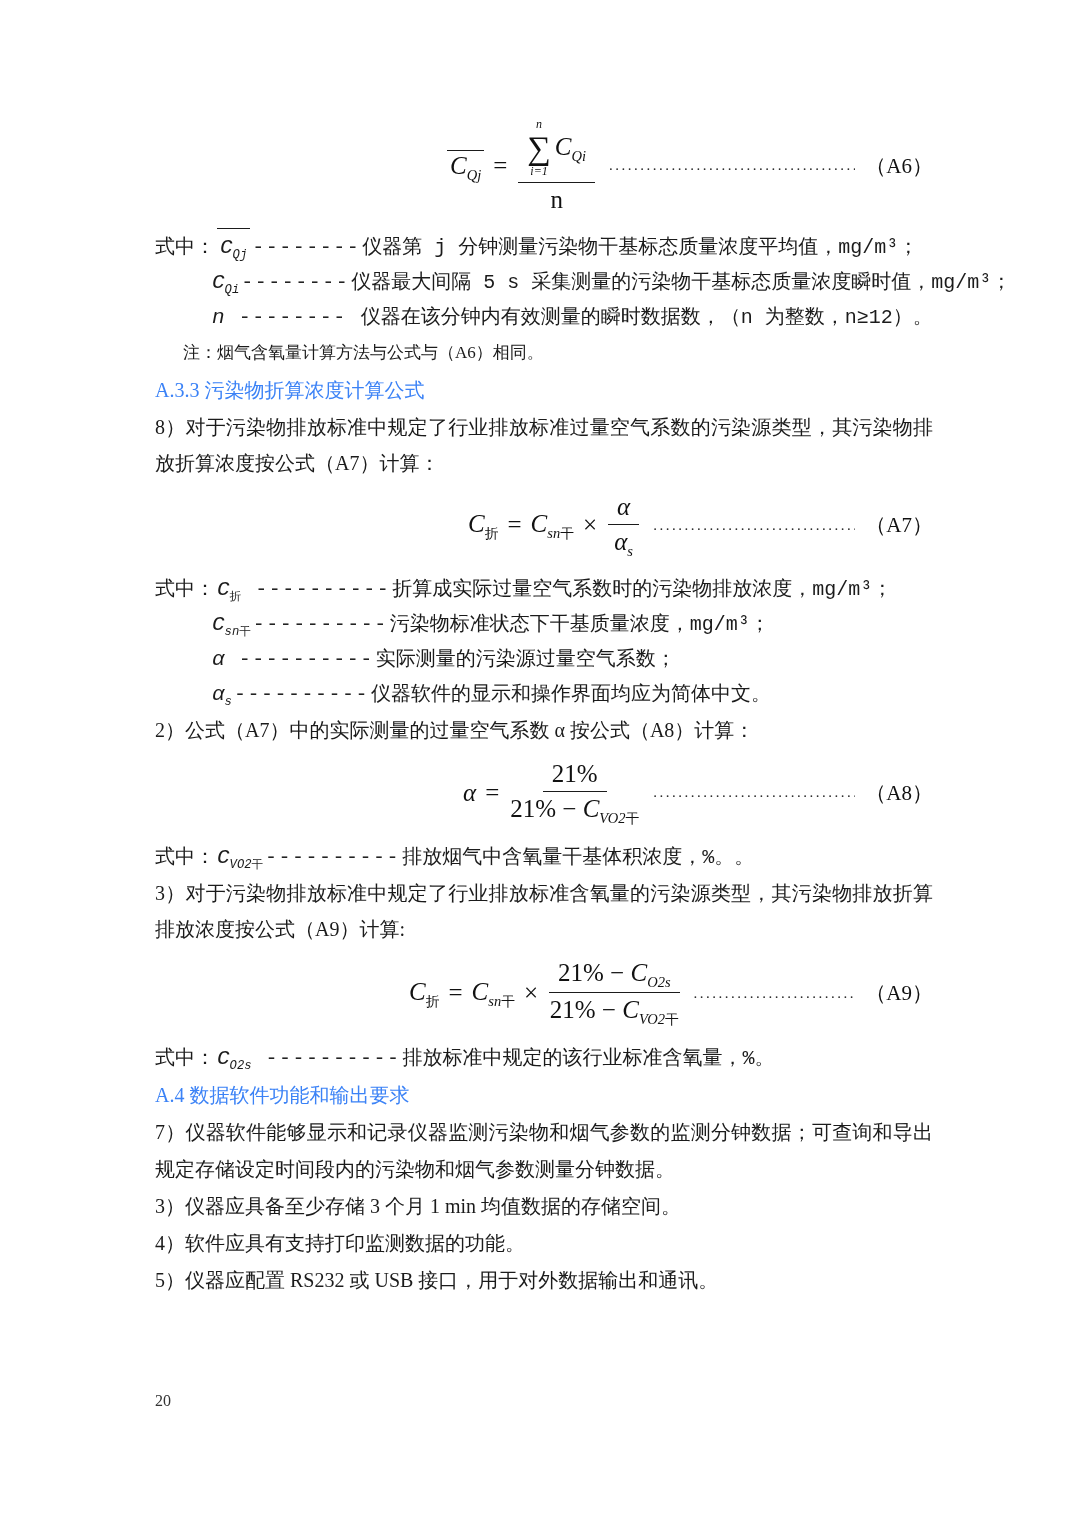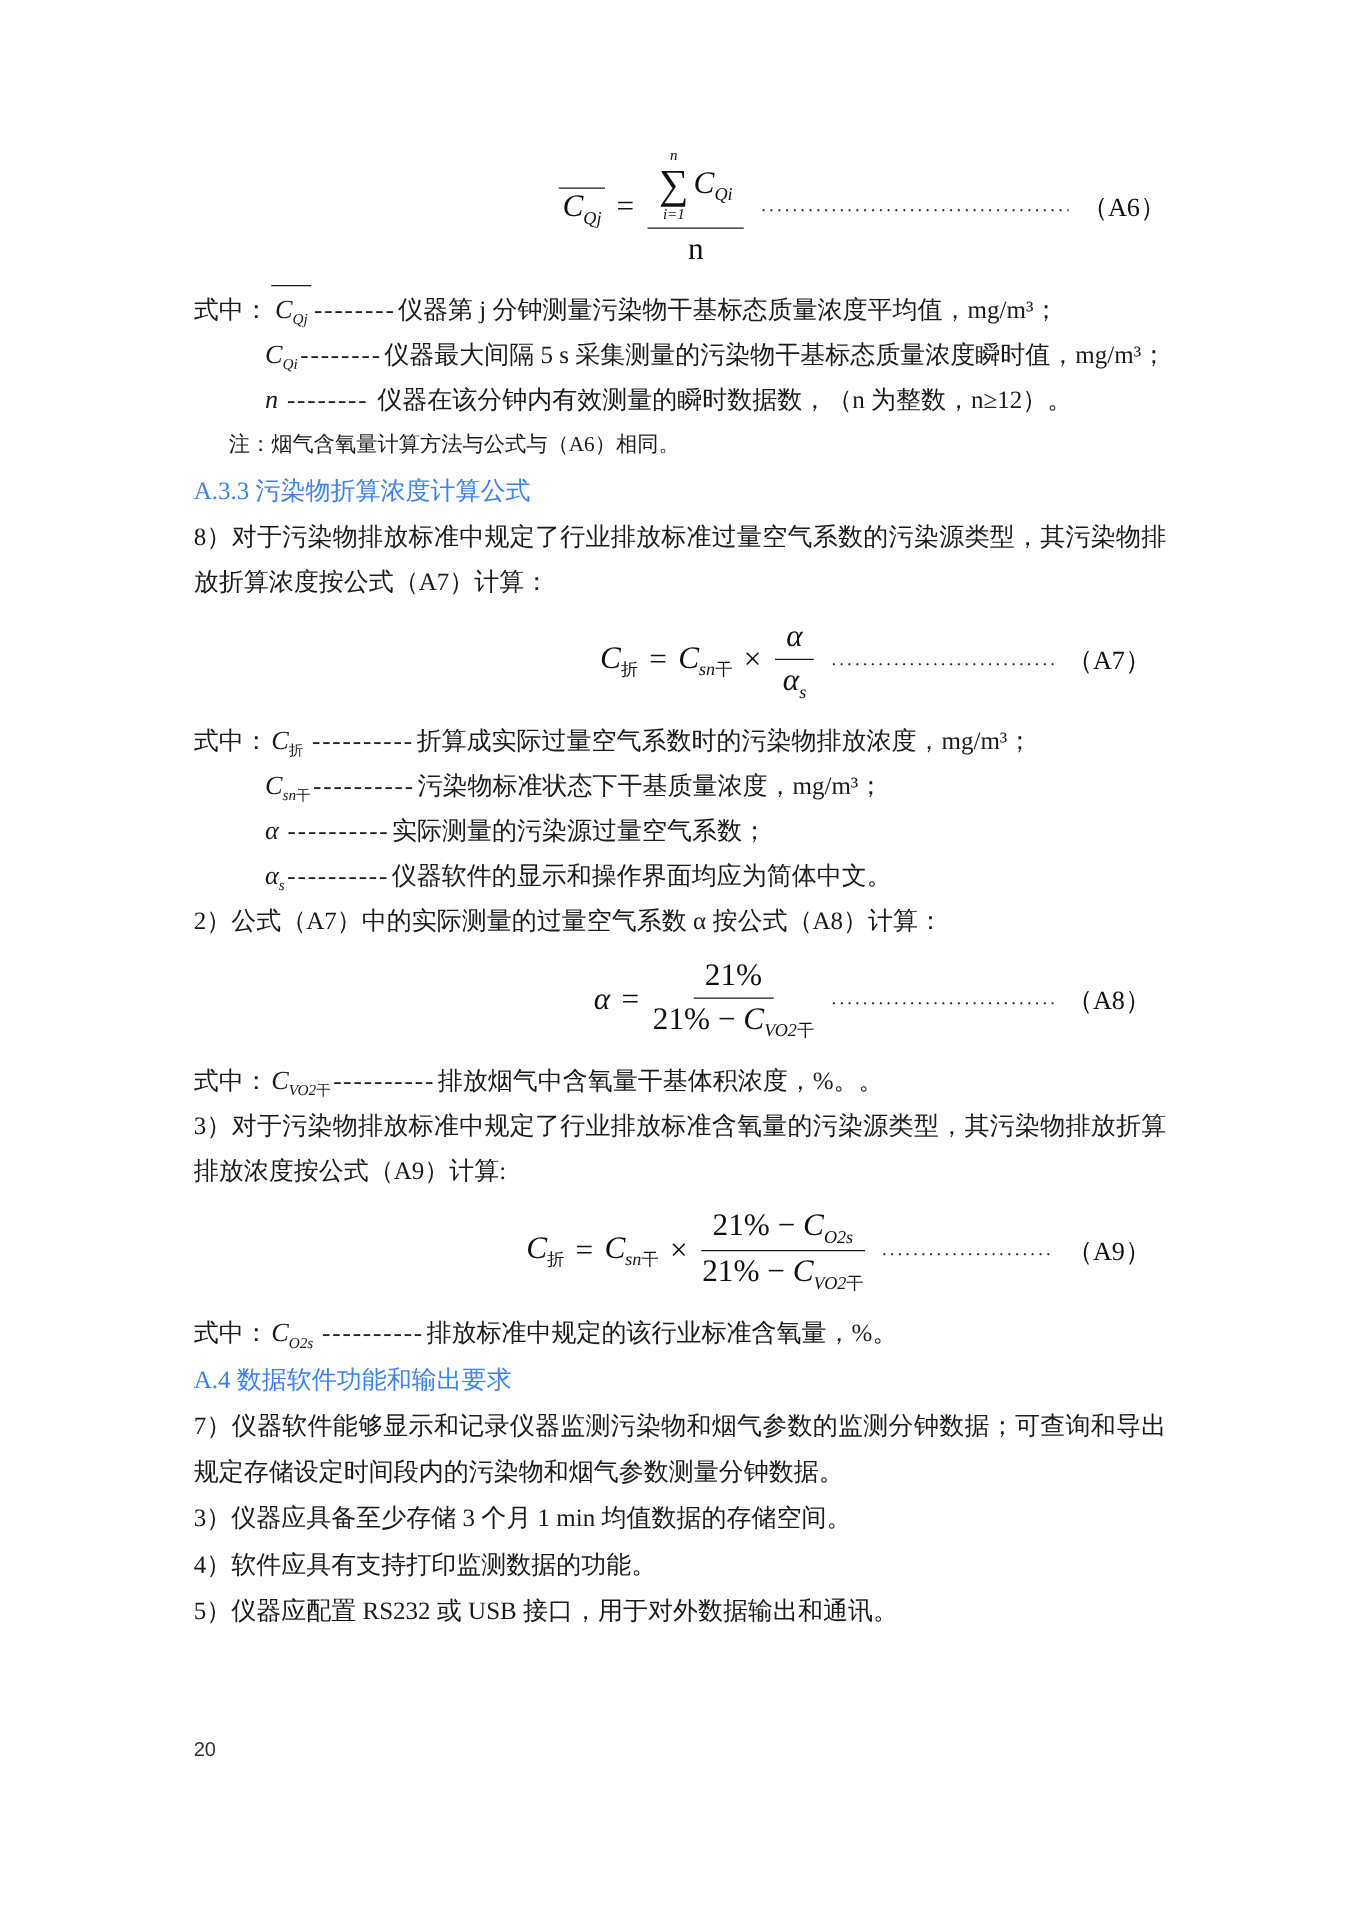--- a/index.html
+++ b/index.html
@@ -5,53 +5,53 @@
   html,body{margin:0;padding:0;background:#ffffff;}
   .page{position:relative;width:1080px;height:1527px;background:#ffffff;overflow:hidden;
         font-family:"Liberation Serif","DejaVu Serif",serif;color:#1b1b1b;}
   .content{position:absolute;left:155px;top:116px;width:778px;}
 
   .para{font-size:20px;line-height:36px;text-align:justify;color:#1b1b1b;}
   .heading{font-size:20px;line-height:38px;color:#3b82f6;}
   .item{font-size:20px;line-height:37px;text-align:justify;}
   .note{font-size:17px;line-height:34px;padding-left:28px;margin:1px 0;}
 
-  .defline{font-size:20px;line-height:35px;white-space:nowrap;}
+  .defline{font-size:20px;line-height:35px;white-space:nowrap;font-family:Liberation Mono, monospace;}
   .defline.indent{padding-left:57px;}
   .prefix{margin-right:2px;}
   .dsym{font-size:21px;}
   .mi{font-style:italic;}
   sub{font-size:0.58em;line-height:1;}
   sub .lat{font-style:italic;}
   sub .cjk,.cjk{font-style:normal;font-size:0.95em;}
   .dashes{letter-spacing:1.5px;color:#222;margin:0 2px;}
   .overbar{display:inline-block;border-top:1.6px solid #1b1b1b;padding:1px 3px 0;}
 
-  .formula-row{display:flex;align-items:center;margin:12px 12px 14px;}
+  .formula-row{display:flex;align-items:center;margin:12px 0 14px;}
   .fmath{display:flex;align-items:center;font-size:25px;color:#111;flex:0 0 auto;}
   .matom{display:inline-block;white-space:nowrap;}
   .mrel{margin:0 9px;font-style:normal;}
   .frac{display:inline-flex;flex-direction:column;align-items:center;margin:0 2px;}
   .frac .num{border-bottom:1.6px solid #1b1b1b;padding:0 9px 3px;text-align:center;white-space:nowrap;}
   .frac .den{padding-top:3px;text-align:center;white-space:nowrap;}
   .numflex{display:flex;align-items:center;justify-content:center;}
   .bigop{display:inline-flex;flex-direction:column;align-items:center;margin-right:4px;line-height:1;}
   .oplim{font-size:12px;font-style:italic;line-height:1.15;}
   .opsign{font-size:33px;line-height:1;font-style:normal;}
   .dots{flex:1 1 auto;overflow:hidden;white-space:nowrap;font-size:15px;letter-spacing:2.5px;
         color:#2a2a2a;margin:0 10px 0 12px;}
   .flabel{font-size:21px;color:#111;white-space:nowrap;flex:0 0 auto;}
 
   #f-a6{margin:2px 0 14px;}
   #f-a6 .fmath{margin-left:292px;}
   #f-a7 .fmath{margin-left:313px;}
   #f-a8 .fmath{margin-left:308px;}
   #f-a9 .fmath{margin-left:254px;}
 
-  .page-num{position:absolute;left:155px;top:1392px;font-family:Liberation Sans, sans-serif;
+  .page-num{position:absolute;left:155px;top:1392px;font-family:Liberation Serif, serif;
             font-size:16px;color:#333;}
 </style>
 </head>
 <body>
 
 <div class="page">
   <div class="content">
 
     <div class="formula-row" id="f-a6">
       <div class="fmath">

